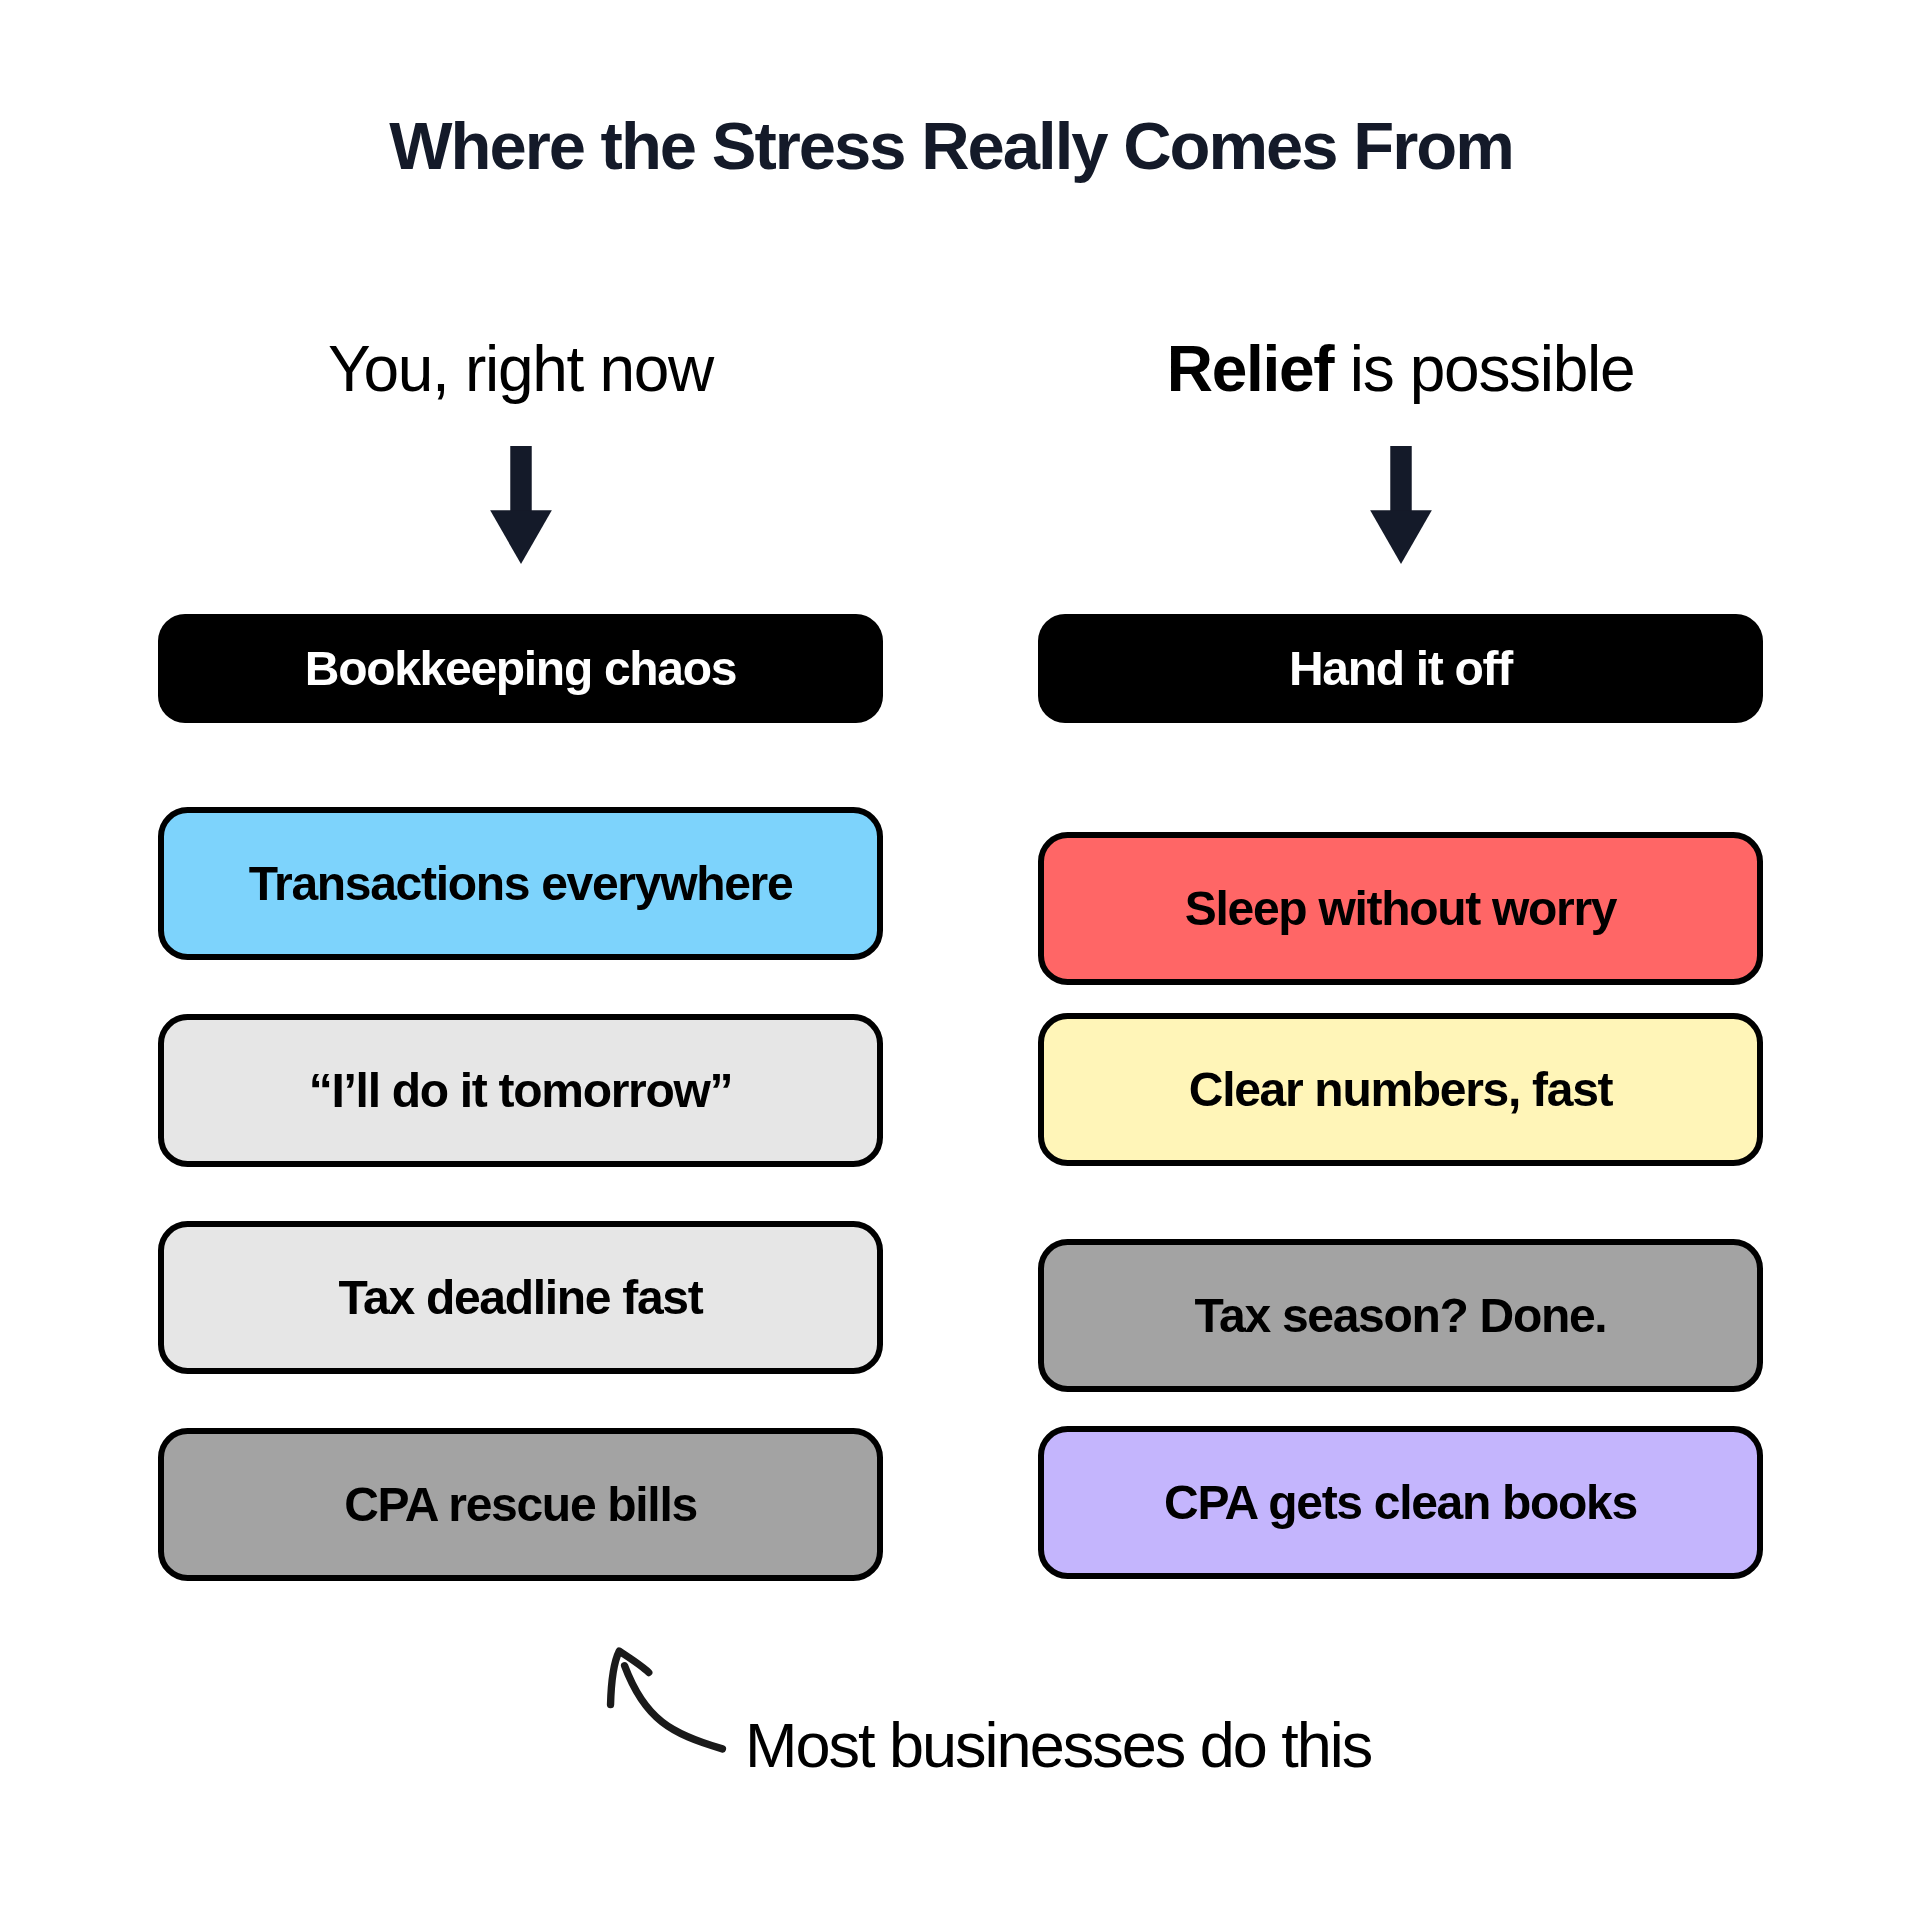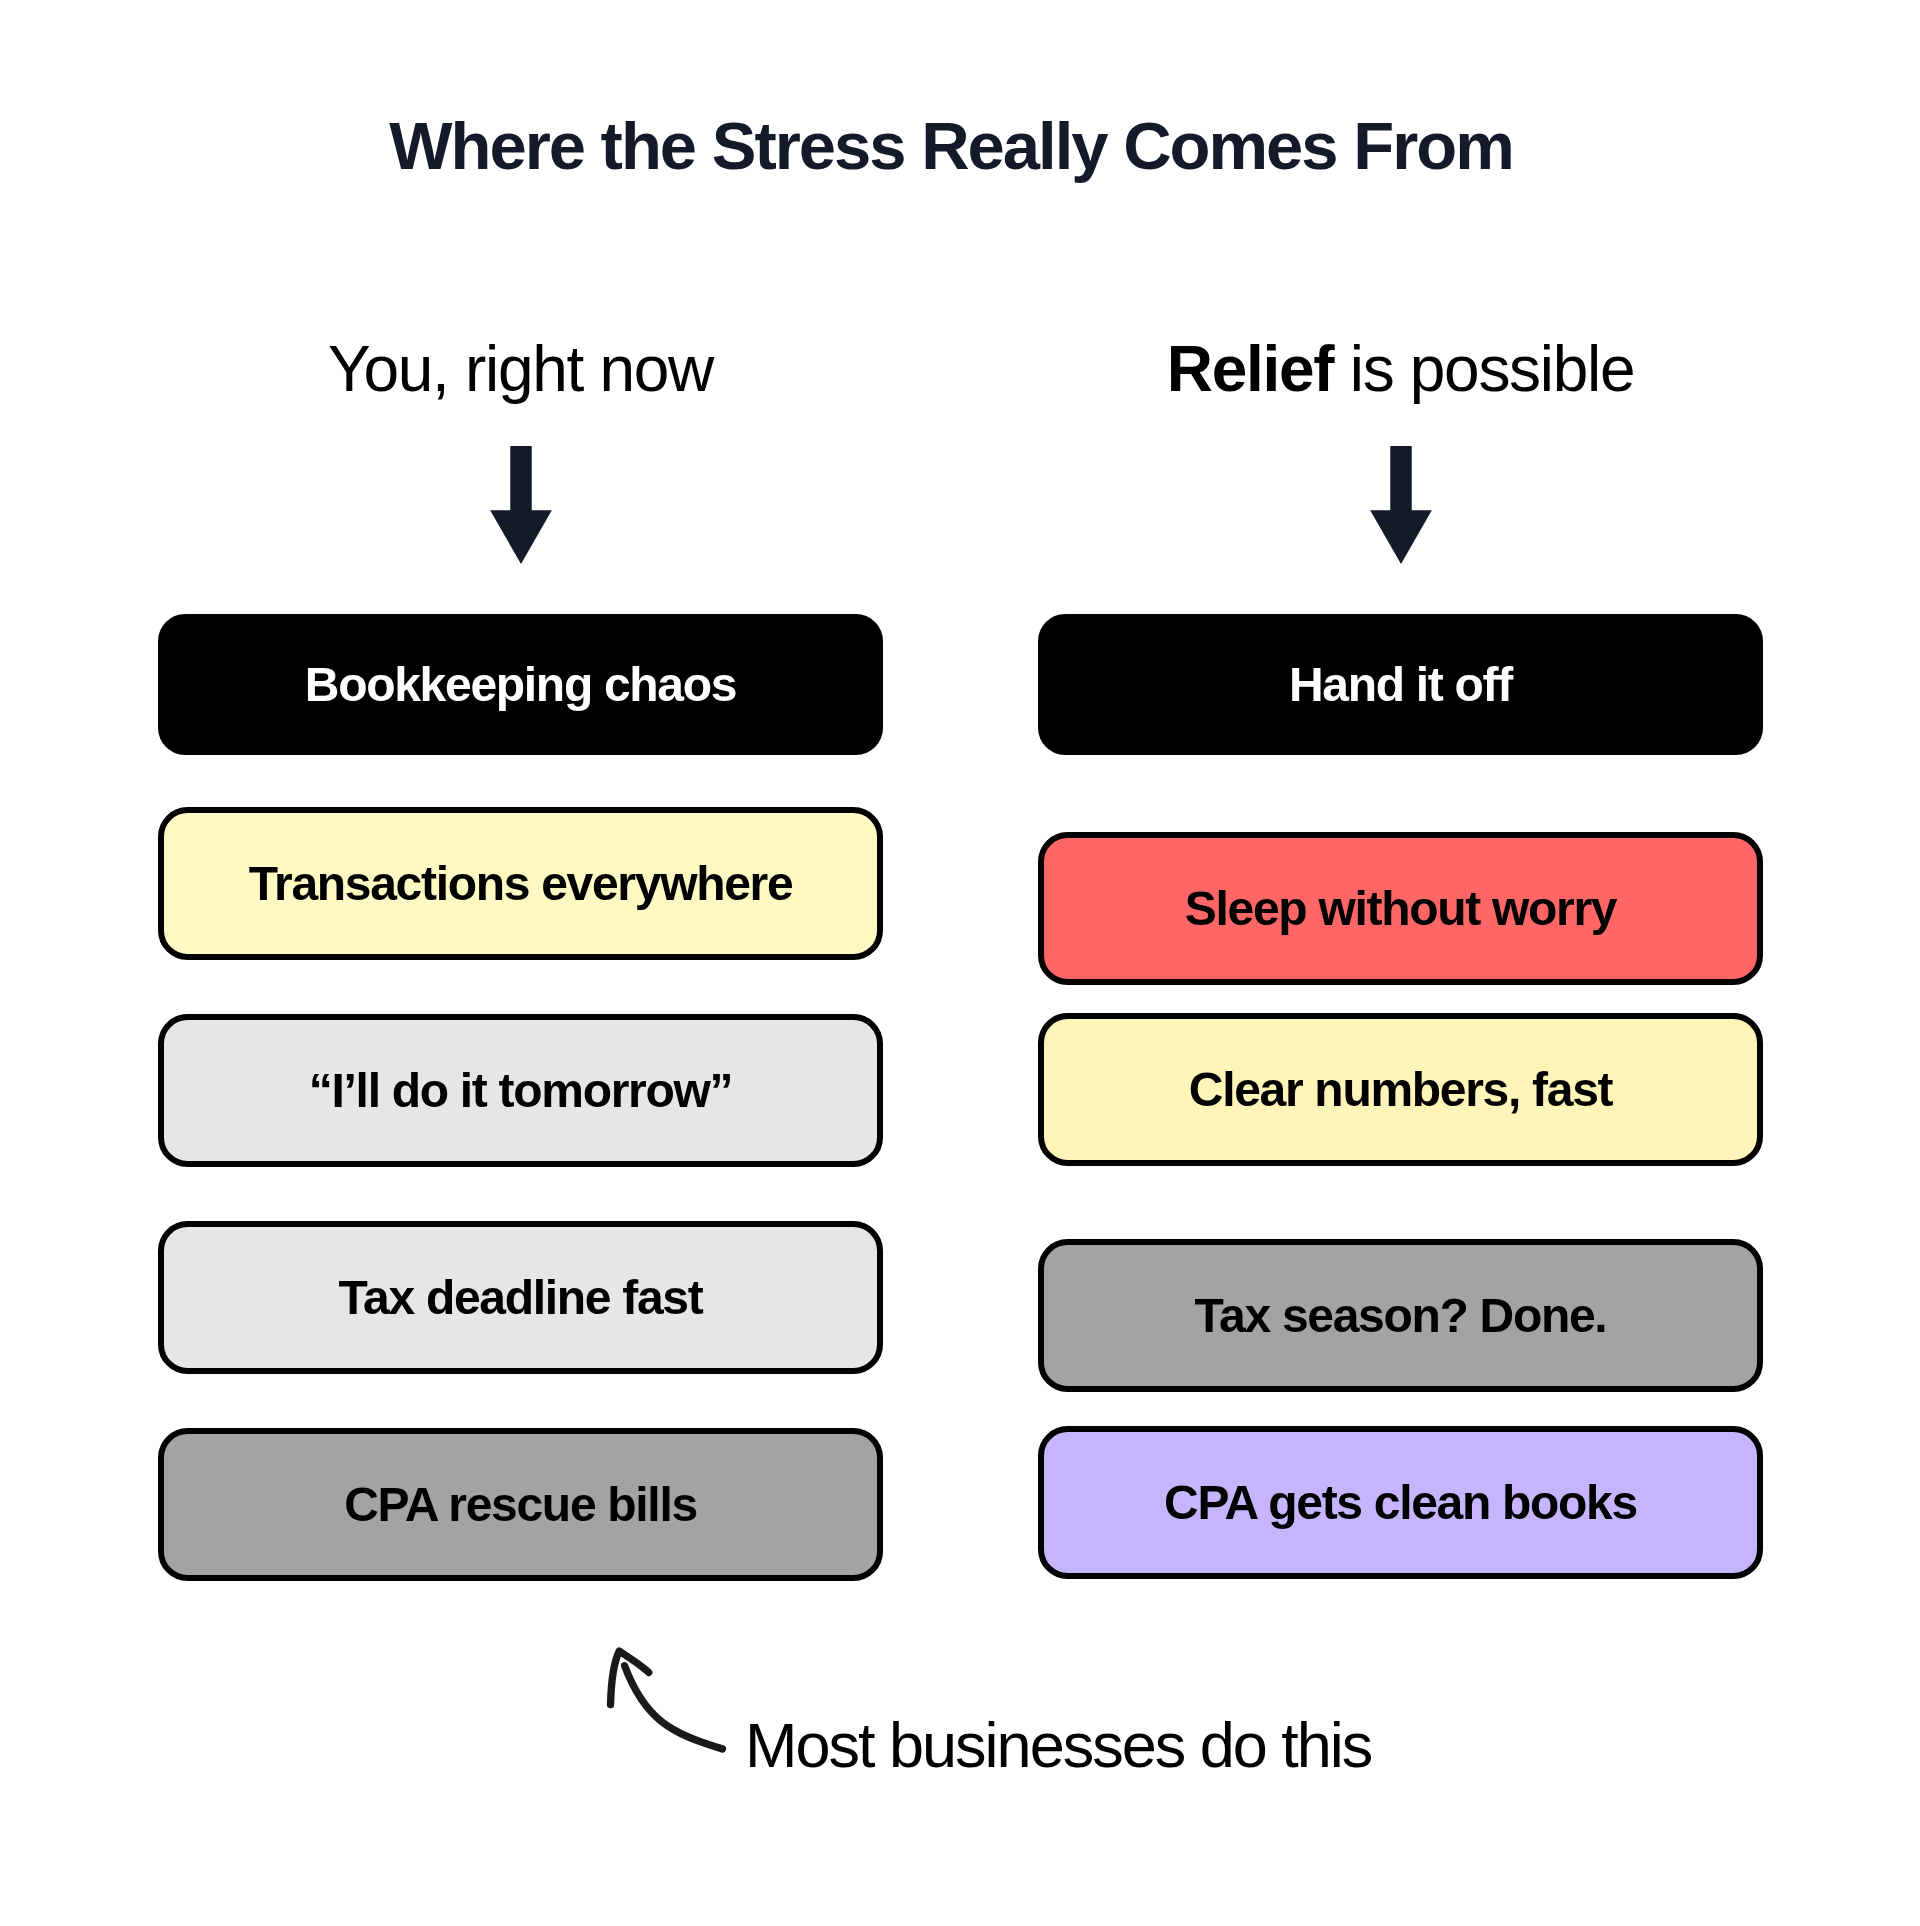--- a/index.html
+++ b/index.html
@@ -7,38 +7,38 @@
            font-family:"Liberation Sans", sans-serif; color:#0f1521; }
     .title { position:absolute; top:107px; left:0; width:1902px; text-align:center;
              font-size:67px; font-weight:bold; color:#141a29; letter-spacing:-2px; }
     .col-head { position:absolute; top:332px; width:725px; text-align:center;
                 font-size:64px; color:#000; letter-spacing:-1.3px; }
     .col-head b { font-weight:bold; }
     .arrow { position:absolute; top:446px; width:62px; height:118px; }
     .box { position:absolute; width:725px; box-sizing:border-box;
            display:flex; align-items:center; justify-content:center;
            font-weight:bold; font-size:48px; letter-spacing:-1.3px; color:#000; }
-    .box.head { height:141px; background:#000; color:#fff; border-radius:27px; top:614px; }
+    .box.head { height:109px; background:#000; color:#fff; border-radius:27px; top:614px; }
     .box.item { height:153px; border:6.7px solid #000; border-radius:29.6px; }
     .note { position:absolute; left:745px; top:1709px; font-size:63px; 
             color:#000; letter-spacing:-2px; }
     .curve { position:absolute; left:591px; top:1639px; width:161px; height:134px; }
   </style>
 </head>
 <body>
 
 <div class="title">Where the Stress Really Comes From</div>
 
 <div class="col-head" style="left:158px;">You, right now</div>
 <svg class="arrow" style="left:490px;" viewBox="0 0 92 176">
   <rect x="30" y="0" width="32" height="98" fill="#141a29"></rect>
   <polygon points="0,96 92,96 46,176" fill="#141a29"></polygon>
 </svg>
 <div class="box head" style="left:158px;">Bookkeeping chaos</div>
-<div class="box item" style="left: 158px; top: 807px; background: #fef9c3;">Transactions everywhere</div>
+<div class="box item" style="left: 158px; top: 807px; background: #7dd3fc;">Transactions everywhere</div>
 <div class="box item" style="left: 158px; top: 1014px; background: rgb(230, 230, 230);">“I’ll do it tomorrow”</div>
 <div class="box item" style="left: 158px; top: 1221px; background: rgb(230, 230, 230);">Tax deadline fast</div>
 <div class="box item" style="left: 158px; top: 1428px; background: #a3a3a3;">CPA rescue bills</div>
 
 <div class="col-head" style="left:1038px;"><b>Relief</b><span style="white-space:pre;"> is possible</span></div>
 <svg class="arrow" style="left:1370px;" viewBox="0 0 92 176">
   <rect x="30" y="0" width="32" height="98" fill="#141a29"></rect>
   <polygon points="0,96 92,96 46,176" fill="#141a29"></polygon>
 </svg>
 <div class="box head" style="left:1038px;">Hand it off</div>

